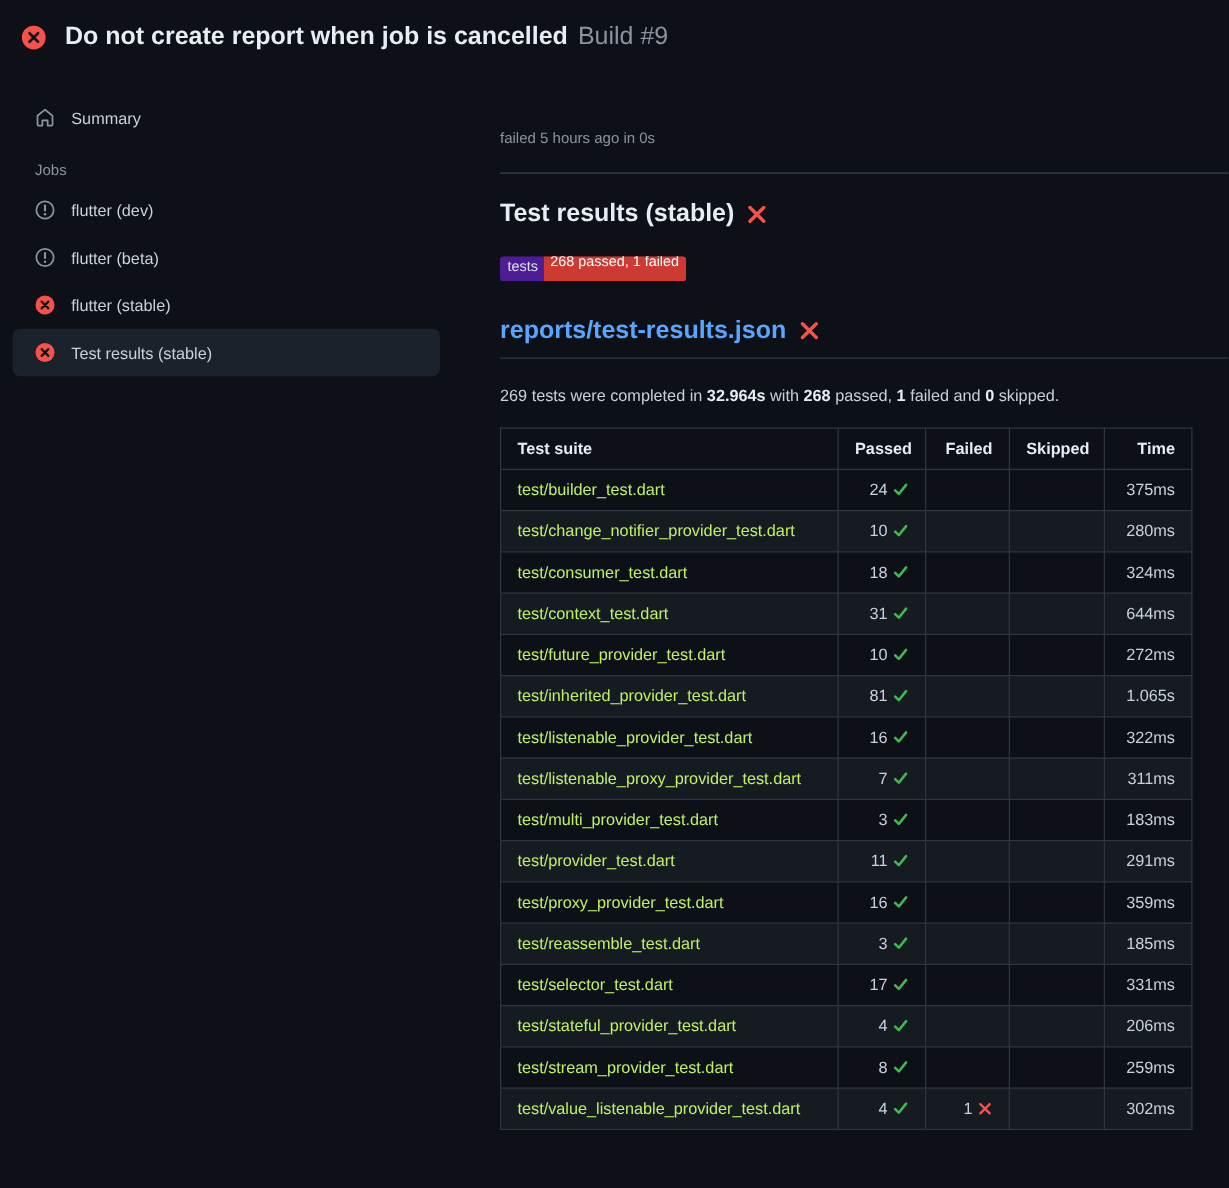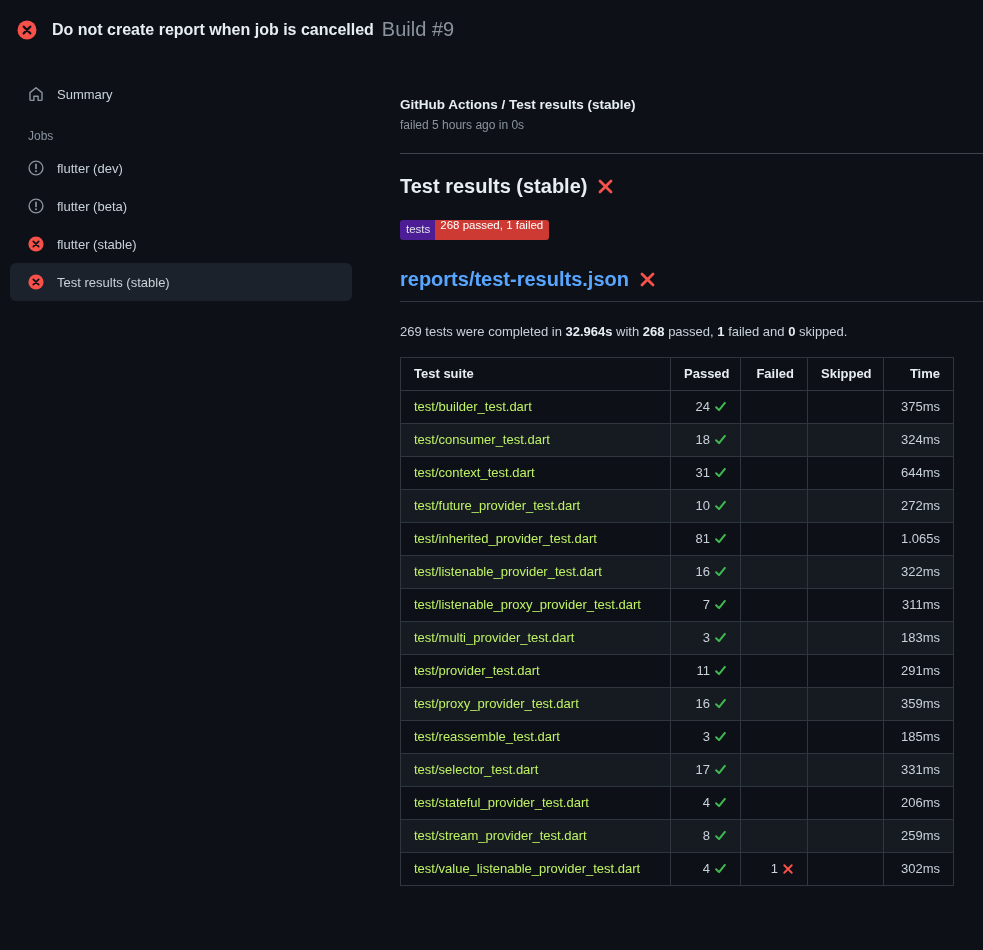--- a/index.html
+++ b/index.html
@@ -16,21 +16,21 @@
   .i14 { width:13px; height:13px; display:inline-block; vertical-align:-2px; }
   .i12 { width:12px; height:12px; display:inline-block; vertical-align:-2px; }
   .i18 { width:17px; height:17px; display:inline-block; }
 
   
   .page-header {
     display:flex; align-items:center;
     padding: 18px 24px 12px 17px;
   }
   .page-header .status { margin-right: 15px; flex:0 0 auto; }
-  .page-title { font-size: 16px; font-weight:700; color:#e6edf3; }
+  .page-title { font-size: 20px; font-weight:700; color:#e6edf3; }
   .page-build { font-size: 20px; font-weight:400; color:#8b949e; margin-left:8px; }
 
   
   .layout { display:flex; align-items:flex-start; }
 
   
   .sidebar { flex: 0 0 400px; width:400px; padding: 22px 48px 0 10px; }
   .sidebar-item {
     display:flex; align-items:center;
     padding: 11px 18px;
@@ -170,21 +170,20 @@
               <path d="M5.3 5.3l5.4 5.4M10.7 5.3l-5.4 5.4" stroke="#0d1117" stroke-width="1.7" stroke-linecap="round"></path>
             </svg>
           </span>
           <span>Test results (stable)</span>
         </div>
       </div>
   </div>
 
   <div class="main">
 
-    <div class="breadcrumb">GitHub Actions / Test results (stable)</div>
     <div class="run-meta">failed 5 hours ago in 0s</div>
     <div class="divider"></div>
 
     <div class="section-title">
       <span>Test results (stable)</span>
       <svg class="i18" viewBox="0 0 16 16">
         <path d="M2.8 2.8l10.4 10.4M13.2 2.8L2.8 13.2" stroke="#f85149" stroke-width="2.6" stroke-linecap="round"></path>
       </svg>
     </div>
 
@@ -223,20 +222,29 @@
           <tr>
             <td class="c-suite"><a href="#">test/builder_test.dart</a></td>
             <td class="c-num"><span>24</span><svg class="i14" viewBox="0 0 16 16">
                 <path d="M2.6 8.9l3.6 3.6 7.2-8.9" fill="none" stroke="#3fb950" stroke-width="2.5" stroke-linecap="round" stroke-linejoin="round"></path>
               </svg></td>
             <td class="c-num"></td>
             <td class="c-num"></td>
             <td class="c-time">375ms</td>
           </tr>
           <tr>
+            <td class="c-suite"><a href="#">test/change_notifier_provider_test.dart</a></td>
+            <td class="c-num"><span>10</span><svg class="i14" viewBox="0 0 16 16">
+                <path d="M2.6 8.9l3.6 3.6 7.2-8.9" fill="none" stroke="#3fb950" stroke-width="2.5" stroke-linecap="round" stroke-linejoin="round"></path>
+              </svg></td>
+            <td class="c-num"></td>
+            <td class="c-num"></td>
+            <td class="c-time">280ms</td>
+          </tr>
+          <tr>
             <td class="c-suite"><a href="#">test/consumer_test.dart</a></td>
             <td class="c-num"><span>18</span><svg class="i14" viewBox="0 0 16 16">
                 <path d="M2.6 8.9l3.6 3.6 7.2-8.9" fill="none" stroke="#3fb950" stroke-width="2.5" stroke-linecap="round" stroke-linejoin="round"></path>
               </svg></td>
             <td class="c-num"></td>
             <td class="c-num"></td>
             <td class="c-time">324ms</td>
           </tr>
           <tr>
             <td class="c-suite"><a href="#">test/context_test.dart</a></td>

